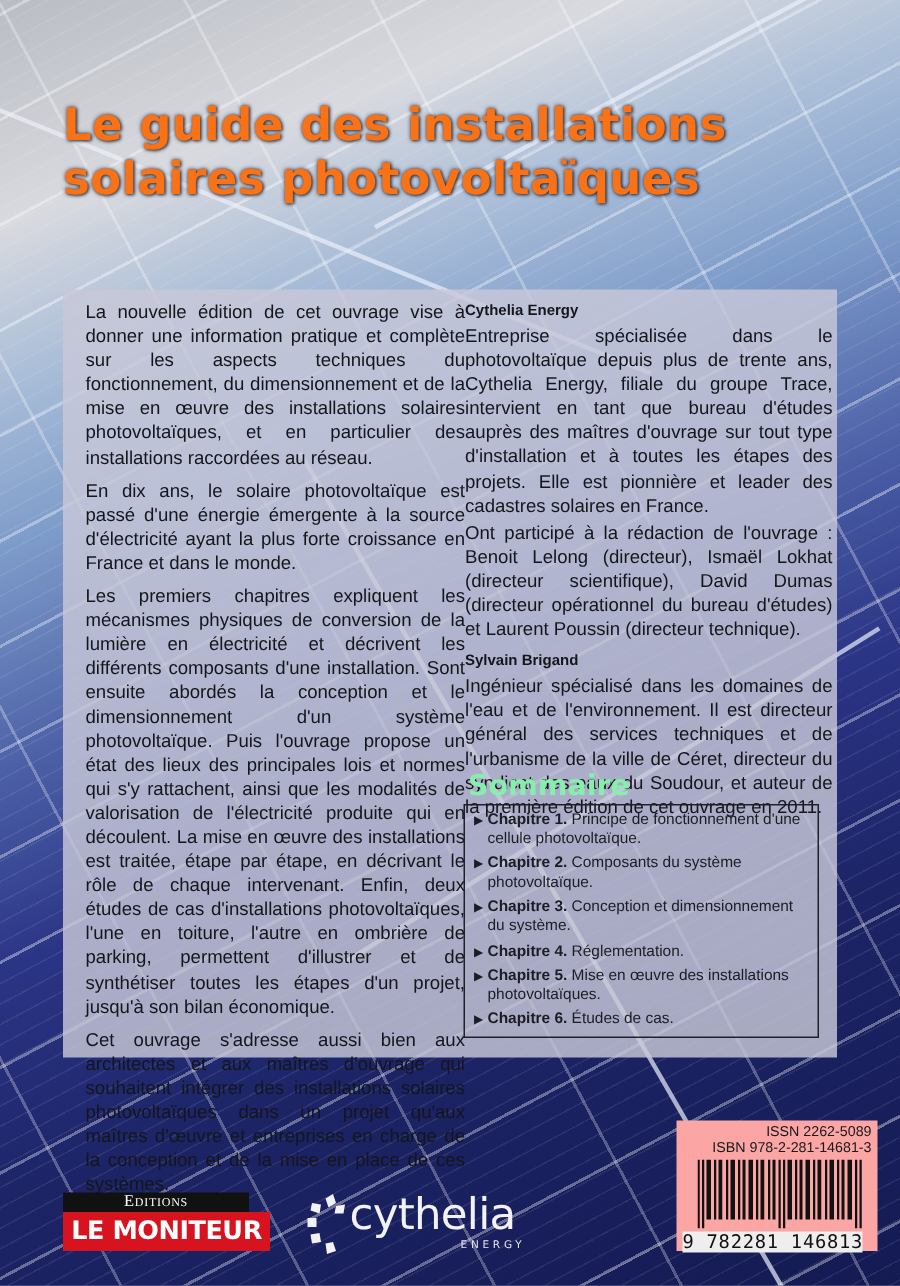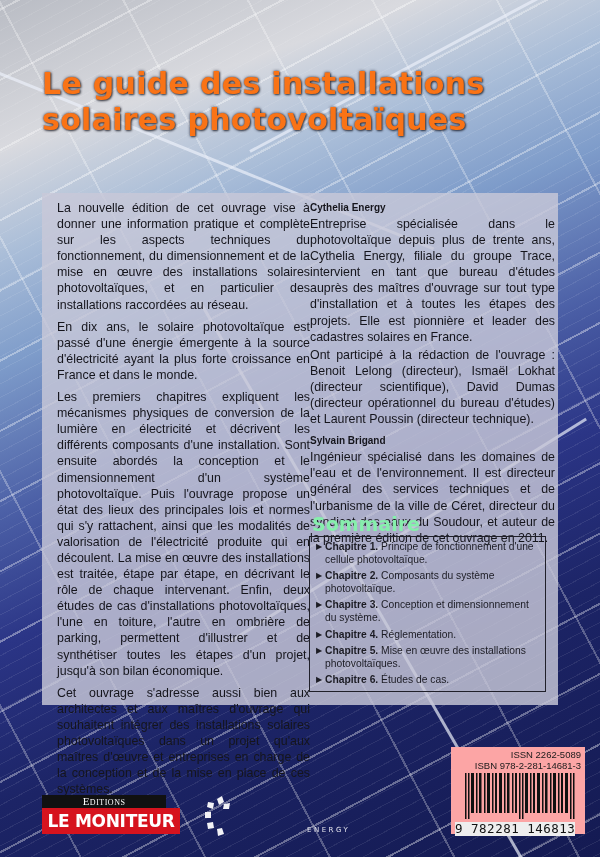--- a/index.html
+++ b/index.html
@@ -169,20 +169,21 @@
   <svg width="30" height="44" viewBox="0 0 30 44" style="position:absolute;left:0;top:2px;">
     <g fill="#f2f2f6">
       <polygon points="14,4 19,1 21,7 16,10"></polygon>
       <polygon points="21,9 27,8 26,14 20,14"></polygon>
       <polygon points="5,7 11,8 10,14 4,12"></polygon>
       <polygon points="2,17 8,17 8,23 2,23"></polygon>
       <polygon points="4,28 10,27 11,33 5,34"></polygon>
       <polygon points="14,34 19,33 21,39 15,41"></polygon>
     </g>
   </svg>
+  <span class="word">cythelia</span>
   <span class="sub">ENERGY</span>
 </div>
 
 <div class="barcode">
   <div class="issn">ISSN 2262-5089</div>
   <div class="isbn">ISBN 978-2-281-14681-3</div>
   <svg class="bars" viewBox="0 0 112 46" preserveAspectRatio="none">
     <g fill="#111">
       <rect x="0" y="0" width="1.5" height="46"></rect>
         <rect x="3" y="0" width="1.5" height="46"></rect>

